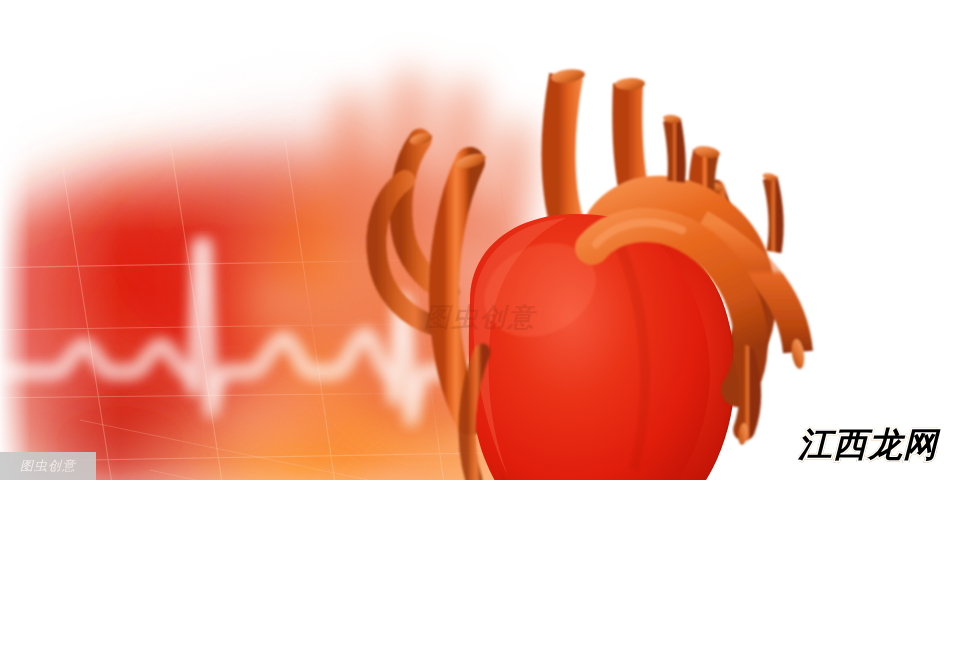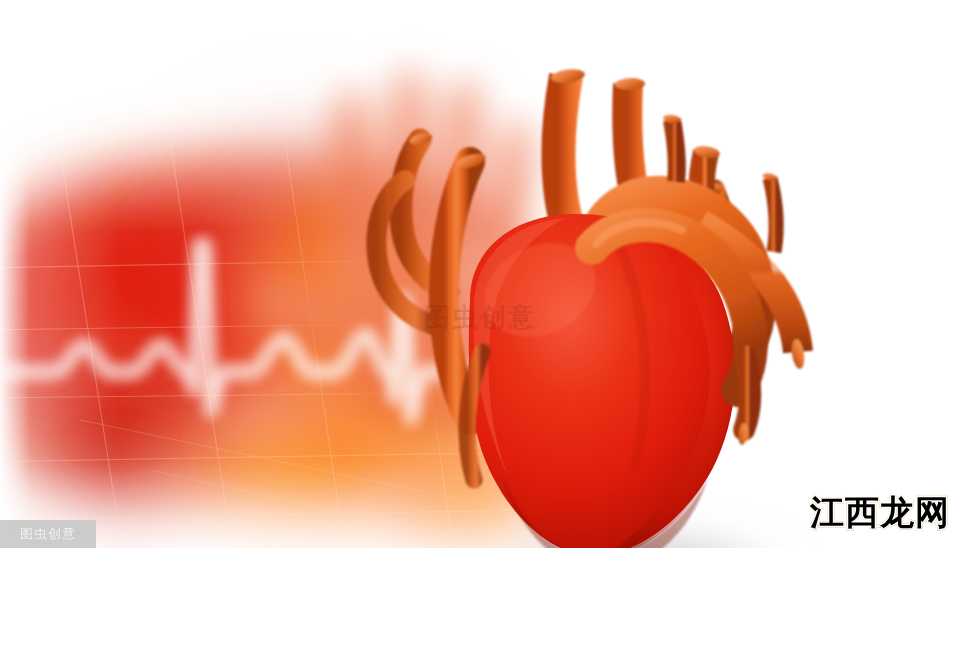--- a/index.html
+++ b/index.html
@@ -7,23 +7,24 @@
     margin: 0;
     padding: 0;
     background: #ffffff;
   }
   body {
     font-family: "Liberation Sans", sans-serif;
   }
   #stage {
     position: relative;
     width: 960px;
-    height: 548px;
+    height: 480px;
     overflow: hidden;
     background: #ffffff;
+    font-style: italic;
   }
   #stage svg.layer {
     position: absolute;
     left: 0;
     top: 0;
     width: 960px;
     height: 664px;
   }
 
   
@@ -55,21 +56,21 @@
     background: linear-gradient(180deg, #f7b733 0%, #e8860a 45%, #8a4408 100%);
     -webkit-background-clip: text;
     background-clip: text;
     color: transparent;
     -webkit-text-stroke: 3px #ffffff;
     paint-order: stroke fill;
     text-shadow: 0 0 0 #000;
   }
   .wm-brand-wrap {
     position: absolute;
-    right: 0;
+    right: 12px;
     bottom: 0;
     width: 160px;
     height: 64px;
   }
   .wm-brand-stroke {
     position: absolute;
     right: 10px;
     bottom: 12px;
     font-size: 34px;
     font-weight: bold;

